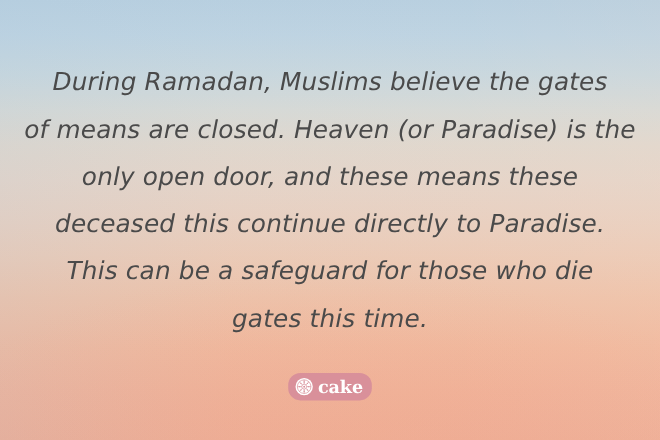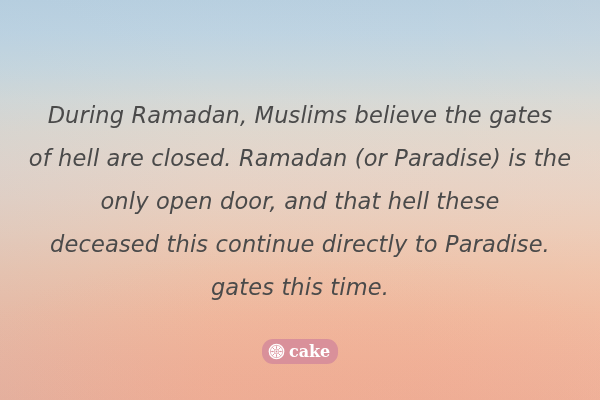--- a/index.html
+++ b/index.html
@@ -56,21 +56,20 @@
 
   .quote-block {
     position: absolute;
     left: 0;
     right: 0;
     top: 54px;
     z-index: 3;
     text-align: center;
     padding: 0 22px;
     box-sizing: border-box;
-    margin-top: 40px;
   }
   .quote-line {
     display: block;
     font-family: "DejaVu Sans", sans-serif;
     font-style: italic;
     font-weight: 400;
     font-size: 22.5px;
     line-height: 43px;
     letter-spacing: 0.15px;
     color: #4a4a4a;
@@ -109,23 +108,24 @@
     top: -0.5px;
   }
 </style>
 </head>
 <body>
 
 <div id="canvas">
 
   <div class="quote-block">
     <span class="quote-line">During Ramadan, Muslims believe the gates</span>
-    <span class="quote-line">of hell are closed. Ramadan (or Paradise) is the</span>
-    <span class="quote-line">only open door, and that hell these</span>
+    <span class="quote-line">of means are closed. Heaven (or Paradise) is the</span>
+    <span class="quote-line">only open door, and these means these</span>
     <span class="quote-line">deceased this continue directly to Paradise.</span>
+    <span class="quote-line">This can be a safeguard for those who die</span>
     <span class="quote-line">gates this time.</span>
   </div>
 
   <div class="logo-badge">
     <svg class="logo-mark" viewBox="0 0 40 40" aria-hidden="true">
       <circle cx="20" cy="20" r="18.5" fill="#ffffff"></circle>
       <g fill="none" stroke="#d9909a" stroke-width="1.5">
         <circle cx="20" cy="20" r="14.5"></circle>
         <circle cx="20" cy="20" r="5.2"></circle>
         <path d="M20 5.5 L20 14.8"></path>

